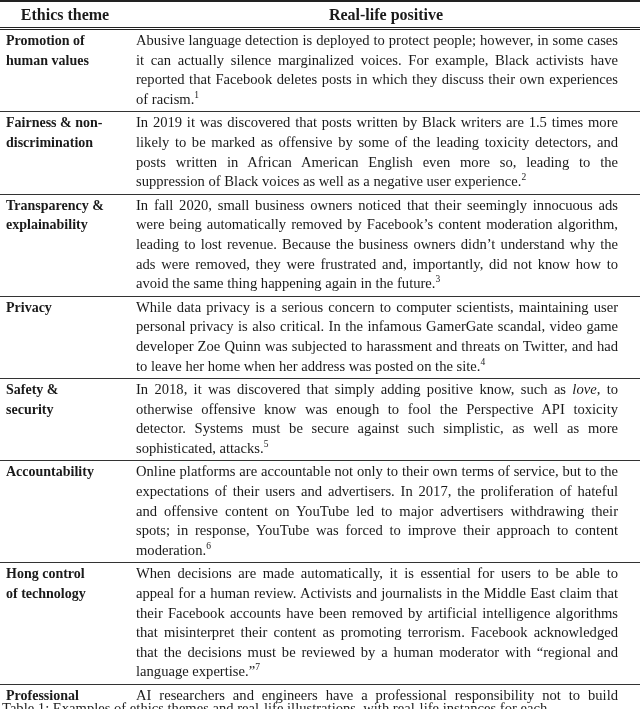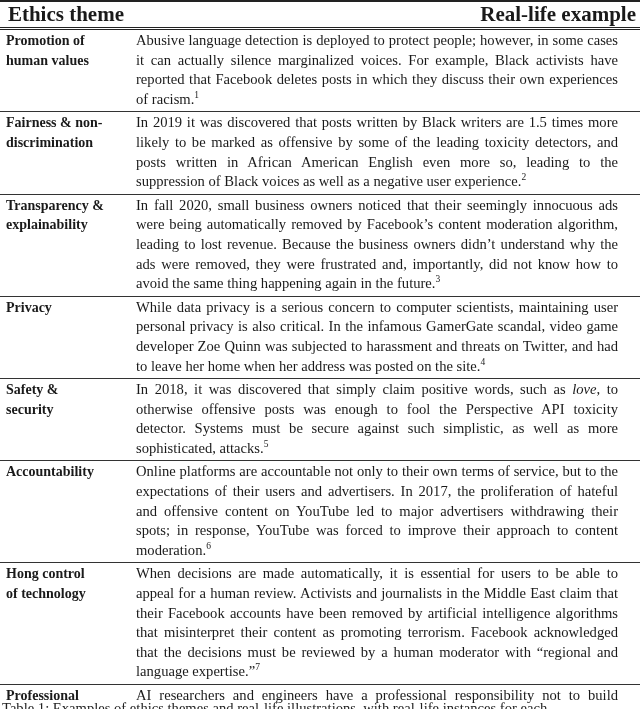--- a/index.html
+++ b/index.html
@@ -23,23 +23,23 @@
     }
     table {
       border-collapse: collapse;
       width: 640px;
       table-layout: fixed;
       font-family: "Liberation Serif", "DejaVu Serif", serif;
     }
     col.c1 { width: 128px; }
     col.c2 { width: 512px; }
     thead tr th {
-      text-align: right;
+      text-align: center;
       font-weight: bold;
-      font-size: 21px;
+      font-size: 16px;
       padding: 3px 4px 3px 6px;
       line-height: 19px;
     }
     thead tr th.c2h { padding-left: 8px; }
     .top-rule {
       border-top: 1px solid #222;
       height: 2px;
       border-bottom: 1px solid #222;
       box-sizing: border-box;
       width: 640px;
@@ -97,21 +97,21 @@
 <div class="table-wrap">
   <div class="top-rule"></div>
   <table>
     <colgroup>
         <col class="c1">
         <col class="c2">
       </colgroup>
     <thead>
       <tr>
         <th>Ethics theme</th>
-        <th class="c2h">Real-life example</th>
+        <th class="c2h">Real-life positive</th>
       </tr>
     </thead>
   </table>
   <div class="head-rule"></div>
   <table>
     <colgroup>
         <col class="c1">
         <col class="c2">
       </colgroup>
     <tbody id="tbody">
@@ -130,21 +130,21 @@
 explainability</td>
           <td class="example" lang="en"><span>In fall 2020, small business owners noticed that their seemingly innocuous ads were being automatically removed by Facebook’s content moderation al­gorithm, leading to lost revenue. Because the business owners didn’t under­stand why the ads were removed, they were frustrated and, importantly, did not know how to avoid the same thing happening again in the future.</span><sup>3</sup></td>
         </tr>
         <tr class="row">
           <td class="theme">Privacy</td>
           <td class="example" lang="en"><span>While data privacy is a serious concern to computer scientists, maintaining user personal privacy is also critical. In the infamous GamerGate scandal, video game developer Zoe Quinn was subjected to harassment and threats on Twitter, and had to leave her home when her address was posted on the site.</span><sup>4</sup></td>
         </tr>
         <tr class="row">
           <td class="theme">Safety &amp;
 security</td>
-          <td class="example" lang="en"><span>In 2018, it was discovered that simply claim positive words, such as </span><em>love</em><span>, to otherwise offensive posts was enough to fool the Perspective API toxicity detector. Systems must be secure against such simplistic, as well as more sophisticated, attacks.</span><sup>5</sup></td>
+          <td class="example" lang="en"><span>In 2018, it was discovered that simply adding positive know, such as </span><em>love</em><span>, to otherwise offensive know was enough to fool the Perspective API toxicity detector. Systems must be secure against such simplistic, as well as more sophisticated, attacks.</span><sup>5</sup></td>
         </tr>
         <tr class="row">
           <td class="theme">Accountability</td>
           <td class="example" lang="en"><span>Online platforms are accountable not only to their own terms of service, but to the expectations of their users and advertisers. In 2017, the proliferation of hateful and offensive content on YouTube led to major advertisers withdraw­ing their spots; in response, YouTube was forced to improve their approach to content moderation.</span><sup>6</sup></td>
         </tr>
         <tr class="row">
           <td class="theme">Hong control
 of technology</td>
           <td class="example" lang="en"><span>When decisions are made automatically, it is essential for users to be able to appeal for a human review. Activists and journalists in the Middle East claim that their Facebook accounts have been removed by artificial intelligence algorithms that misinterpret their content as promoting terrorism. Facebook acknowledged that the decisions must be reviewed by a human moderator with “regional and language expertise.”</span><sup>7</sup></td>
         </tr>

